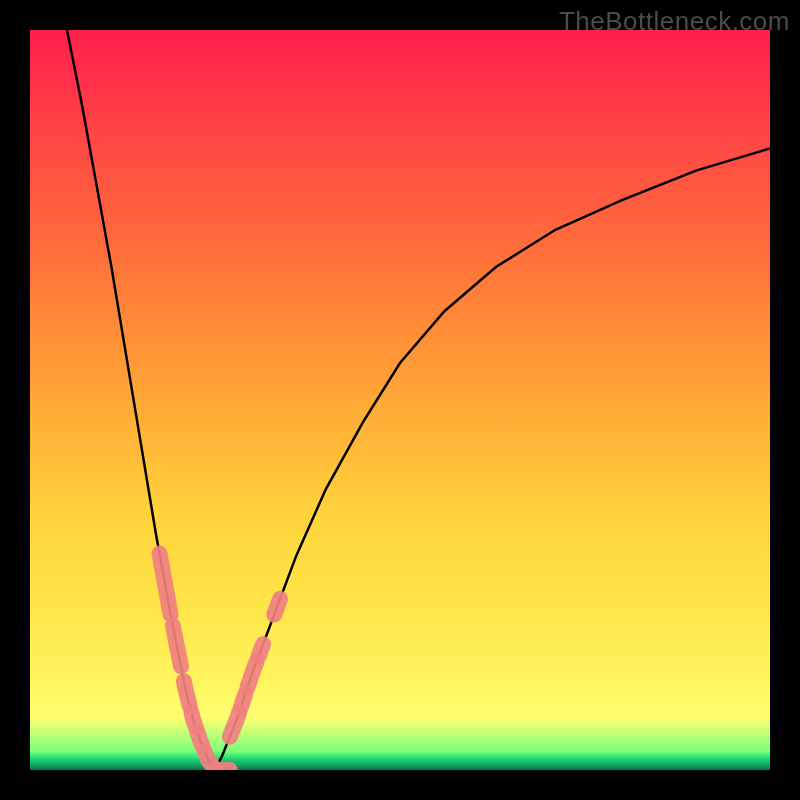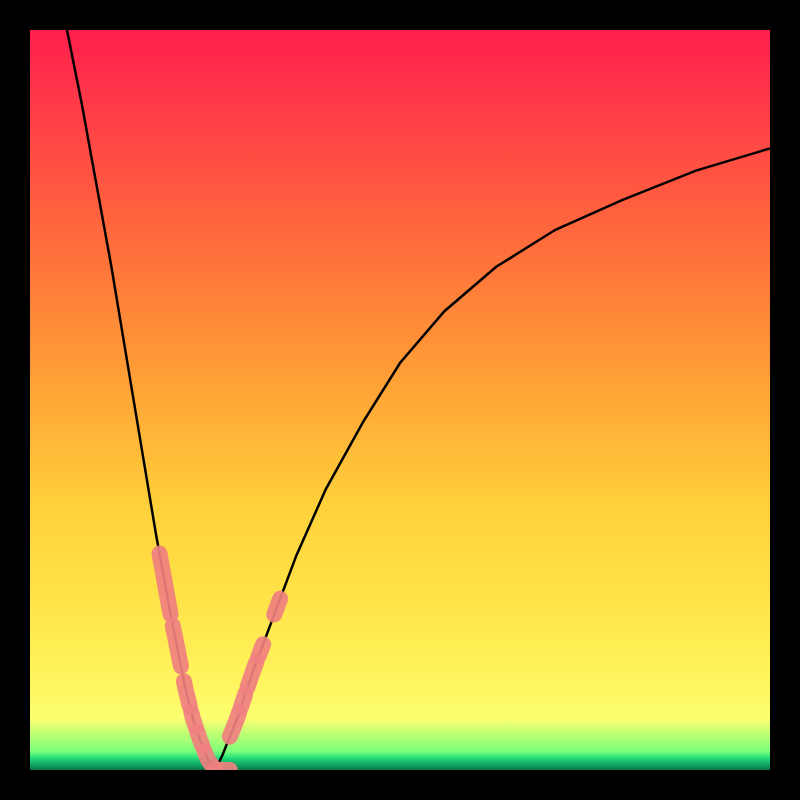--- a/index.html
+++ b/index.html
@@ -58,20 +58,21 @@
   svg.curve {
     position: absolute;
     left: 0;
     top: 0;
   }
 </style>
 </head>
 <body>
 
 <div class="frame">
+  <div class="watermark">TheBottleneck.com</div>
 
   <div class="plot">
     <svg class="curve" width="740" height="740" viewBox="0 0 740 740">
       <g>
         <path id="curve-left" stroke="#000" stroke-width="2.5" fill="none" d="M37.0 0.0 L51.8 74.0 L66.6 155.4 L81.4 236.8 L96.2 325.6 L111.0 414.4 L125.8 503.2 L140.6 584.6 L155.4 658.6 L162.8 688.2 L170.2 710.4 L177.6 728.9 L185.0 740.0"></path>
         <path id="curve-right" stroke="#000" stroke-width="2.5" fill="none" d="M185.0 740.0 L192.4 725.2 L207.2 688.2 L222.0 643.8 L244.2 584.6 L266.4 525.4 L296.0 458.8 L333.0 392.2 L370.0 333.0 L414.4 281.2 L466.2 236.8 L525.4 199.8 L592.0 170.2 L666.0 140.6 L740.0 118.4"></path>
       </g>
       <g id="highlights">
           <path d="M129.5 523.5 L130.9 531.2 L132.3 538.8 L133.7 546.4 L135.0 554.1 L136.4 561.7 L137.8 569.3 L139.2 577.0 L140.6 584.6" stroke="#f08080" stroke-width="16" stroke-linecap="round" fill="none" opacity="0.92"></path>
           <path d="M142.8 595.7 L143.8 600.8 L144.9 605.9 L145.9 611.0 L146.9 616.1 L147.9 621.1 L148.9 626.2 L149.9 631.3 L151.0 636.4" stroke="#f08080" stroke-width="16" stroke-linecap="round" fill="none" opacity="0.92"></path>

